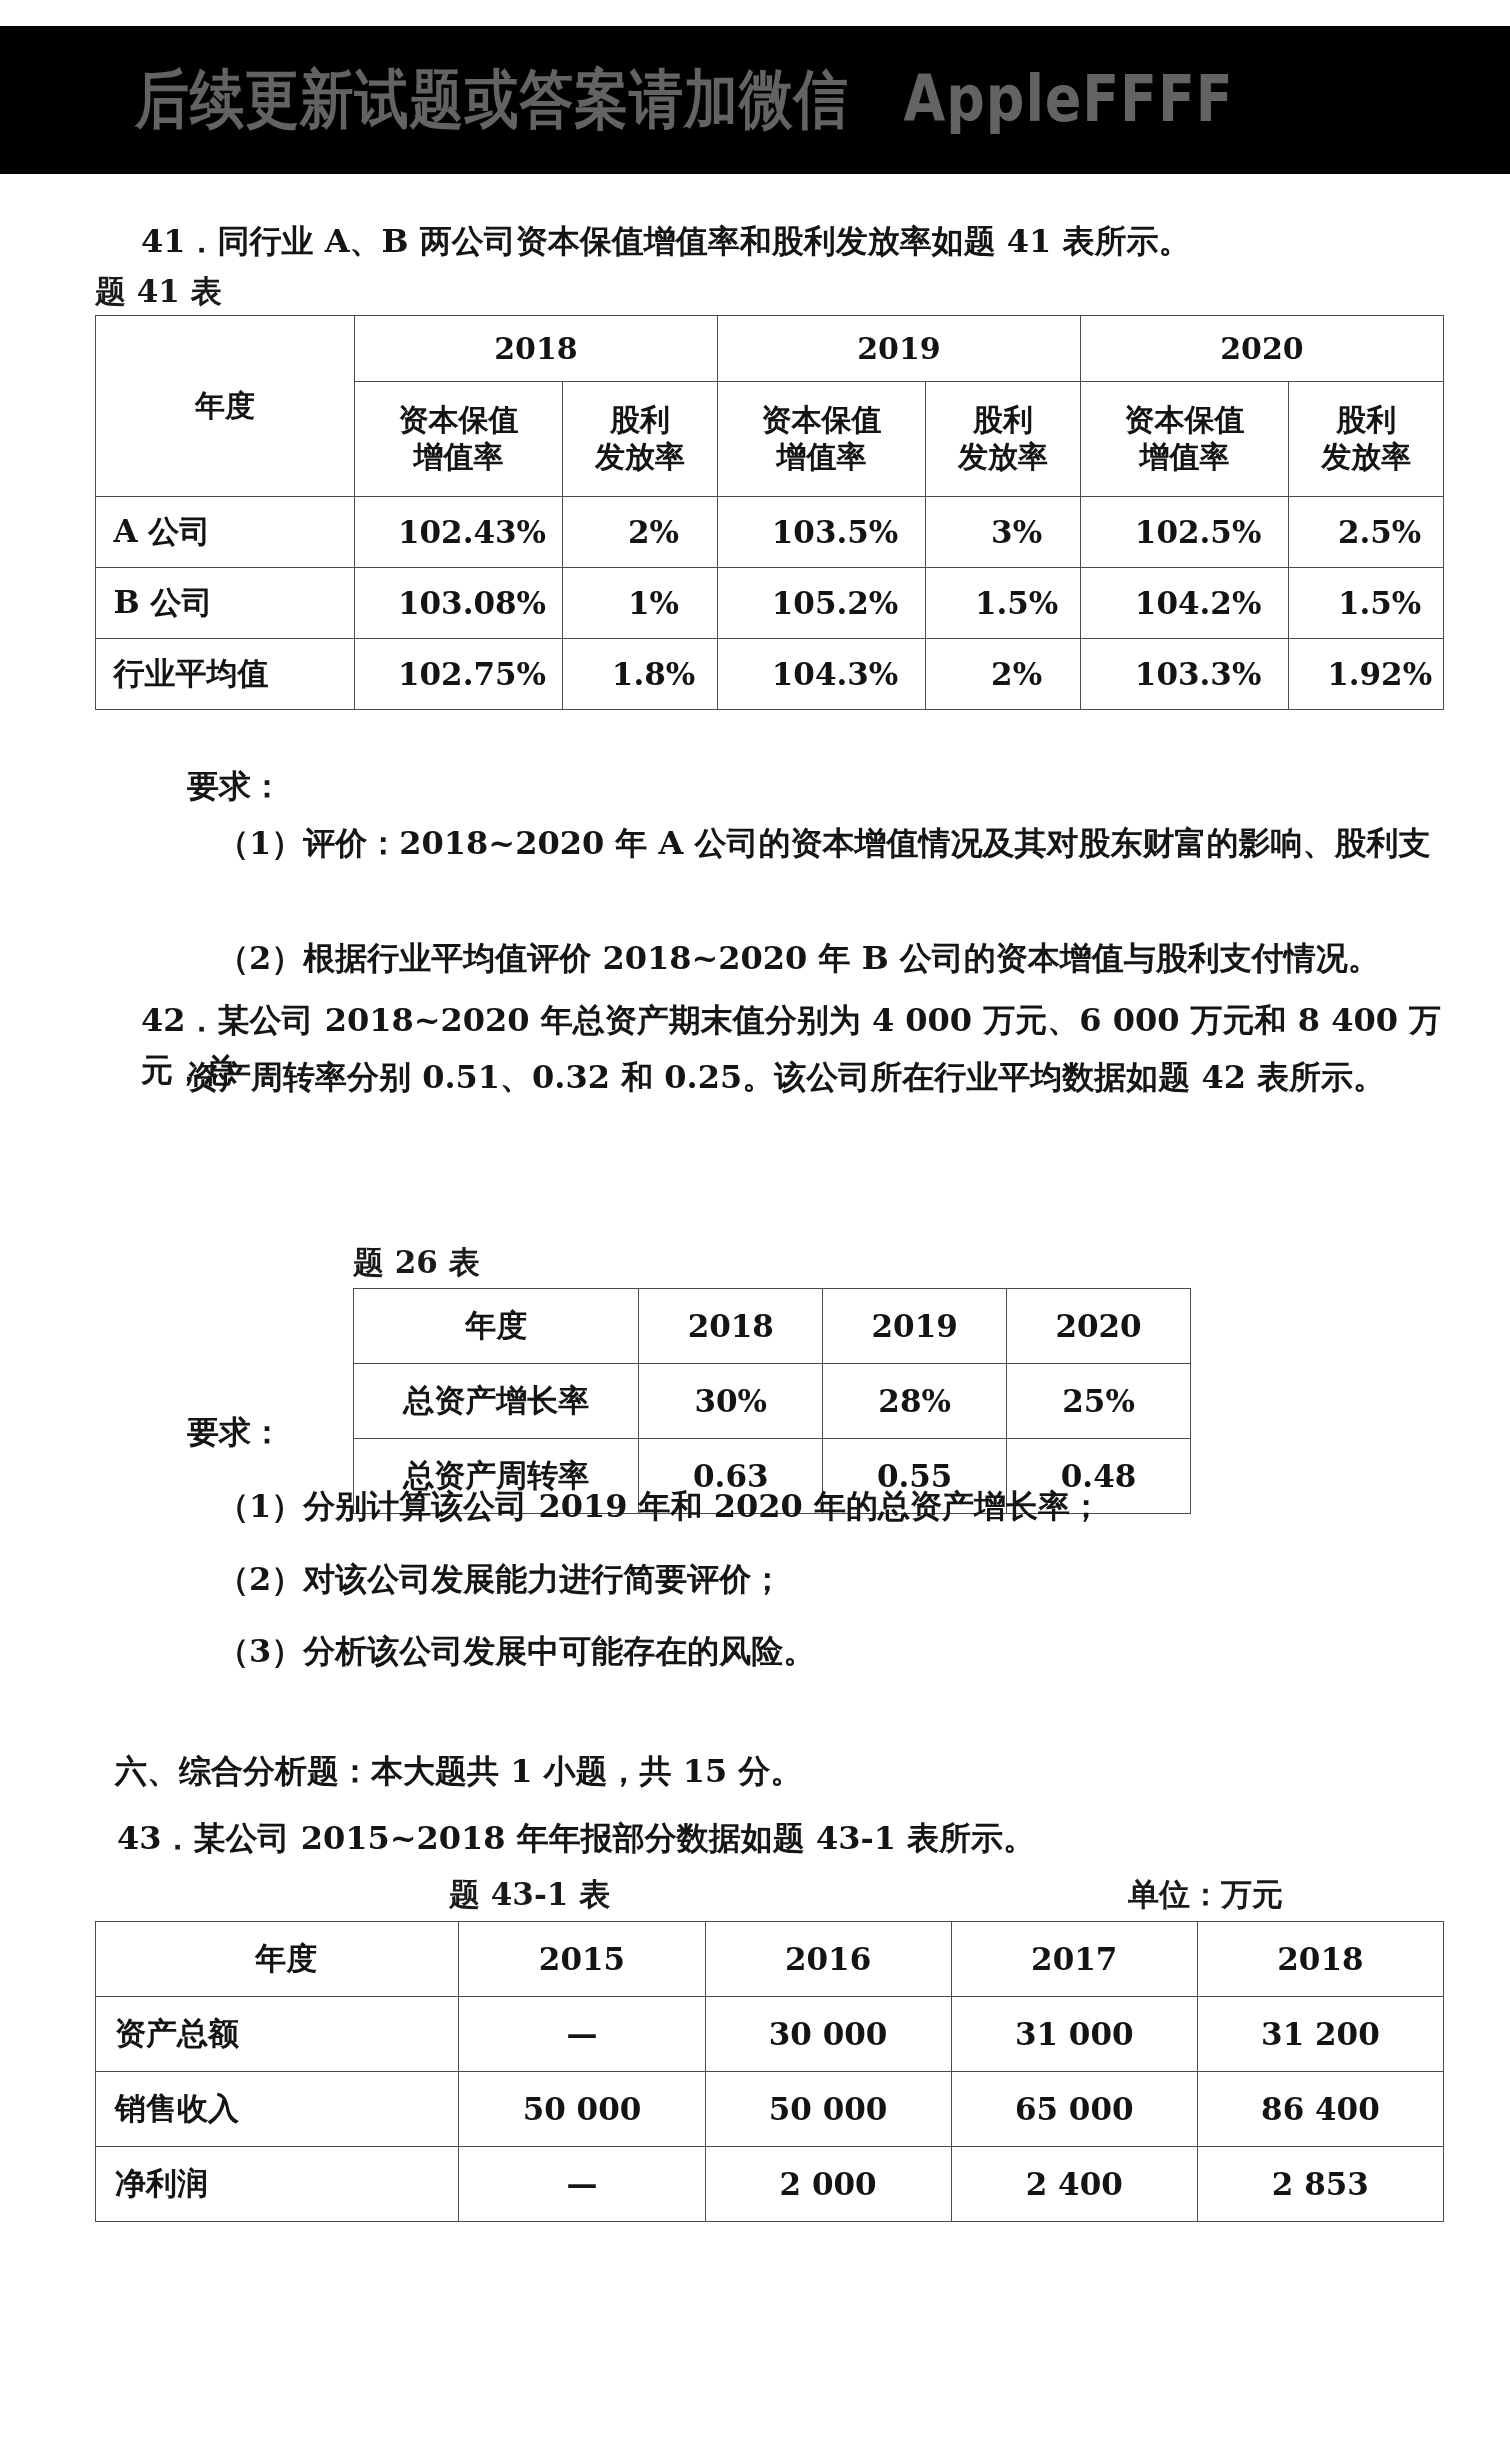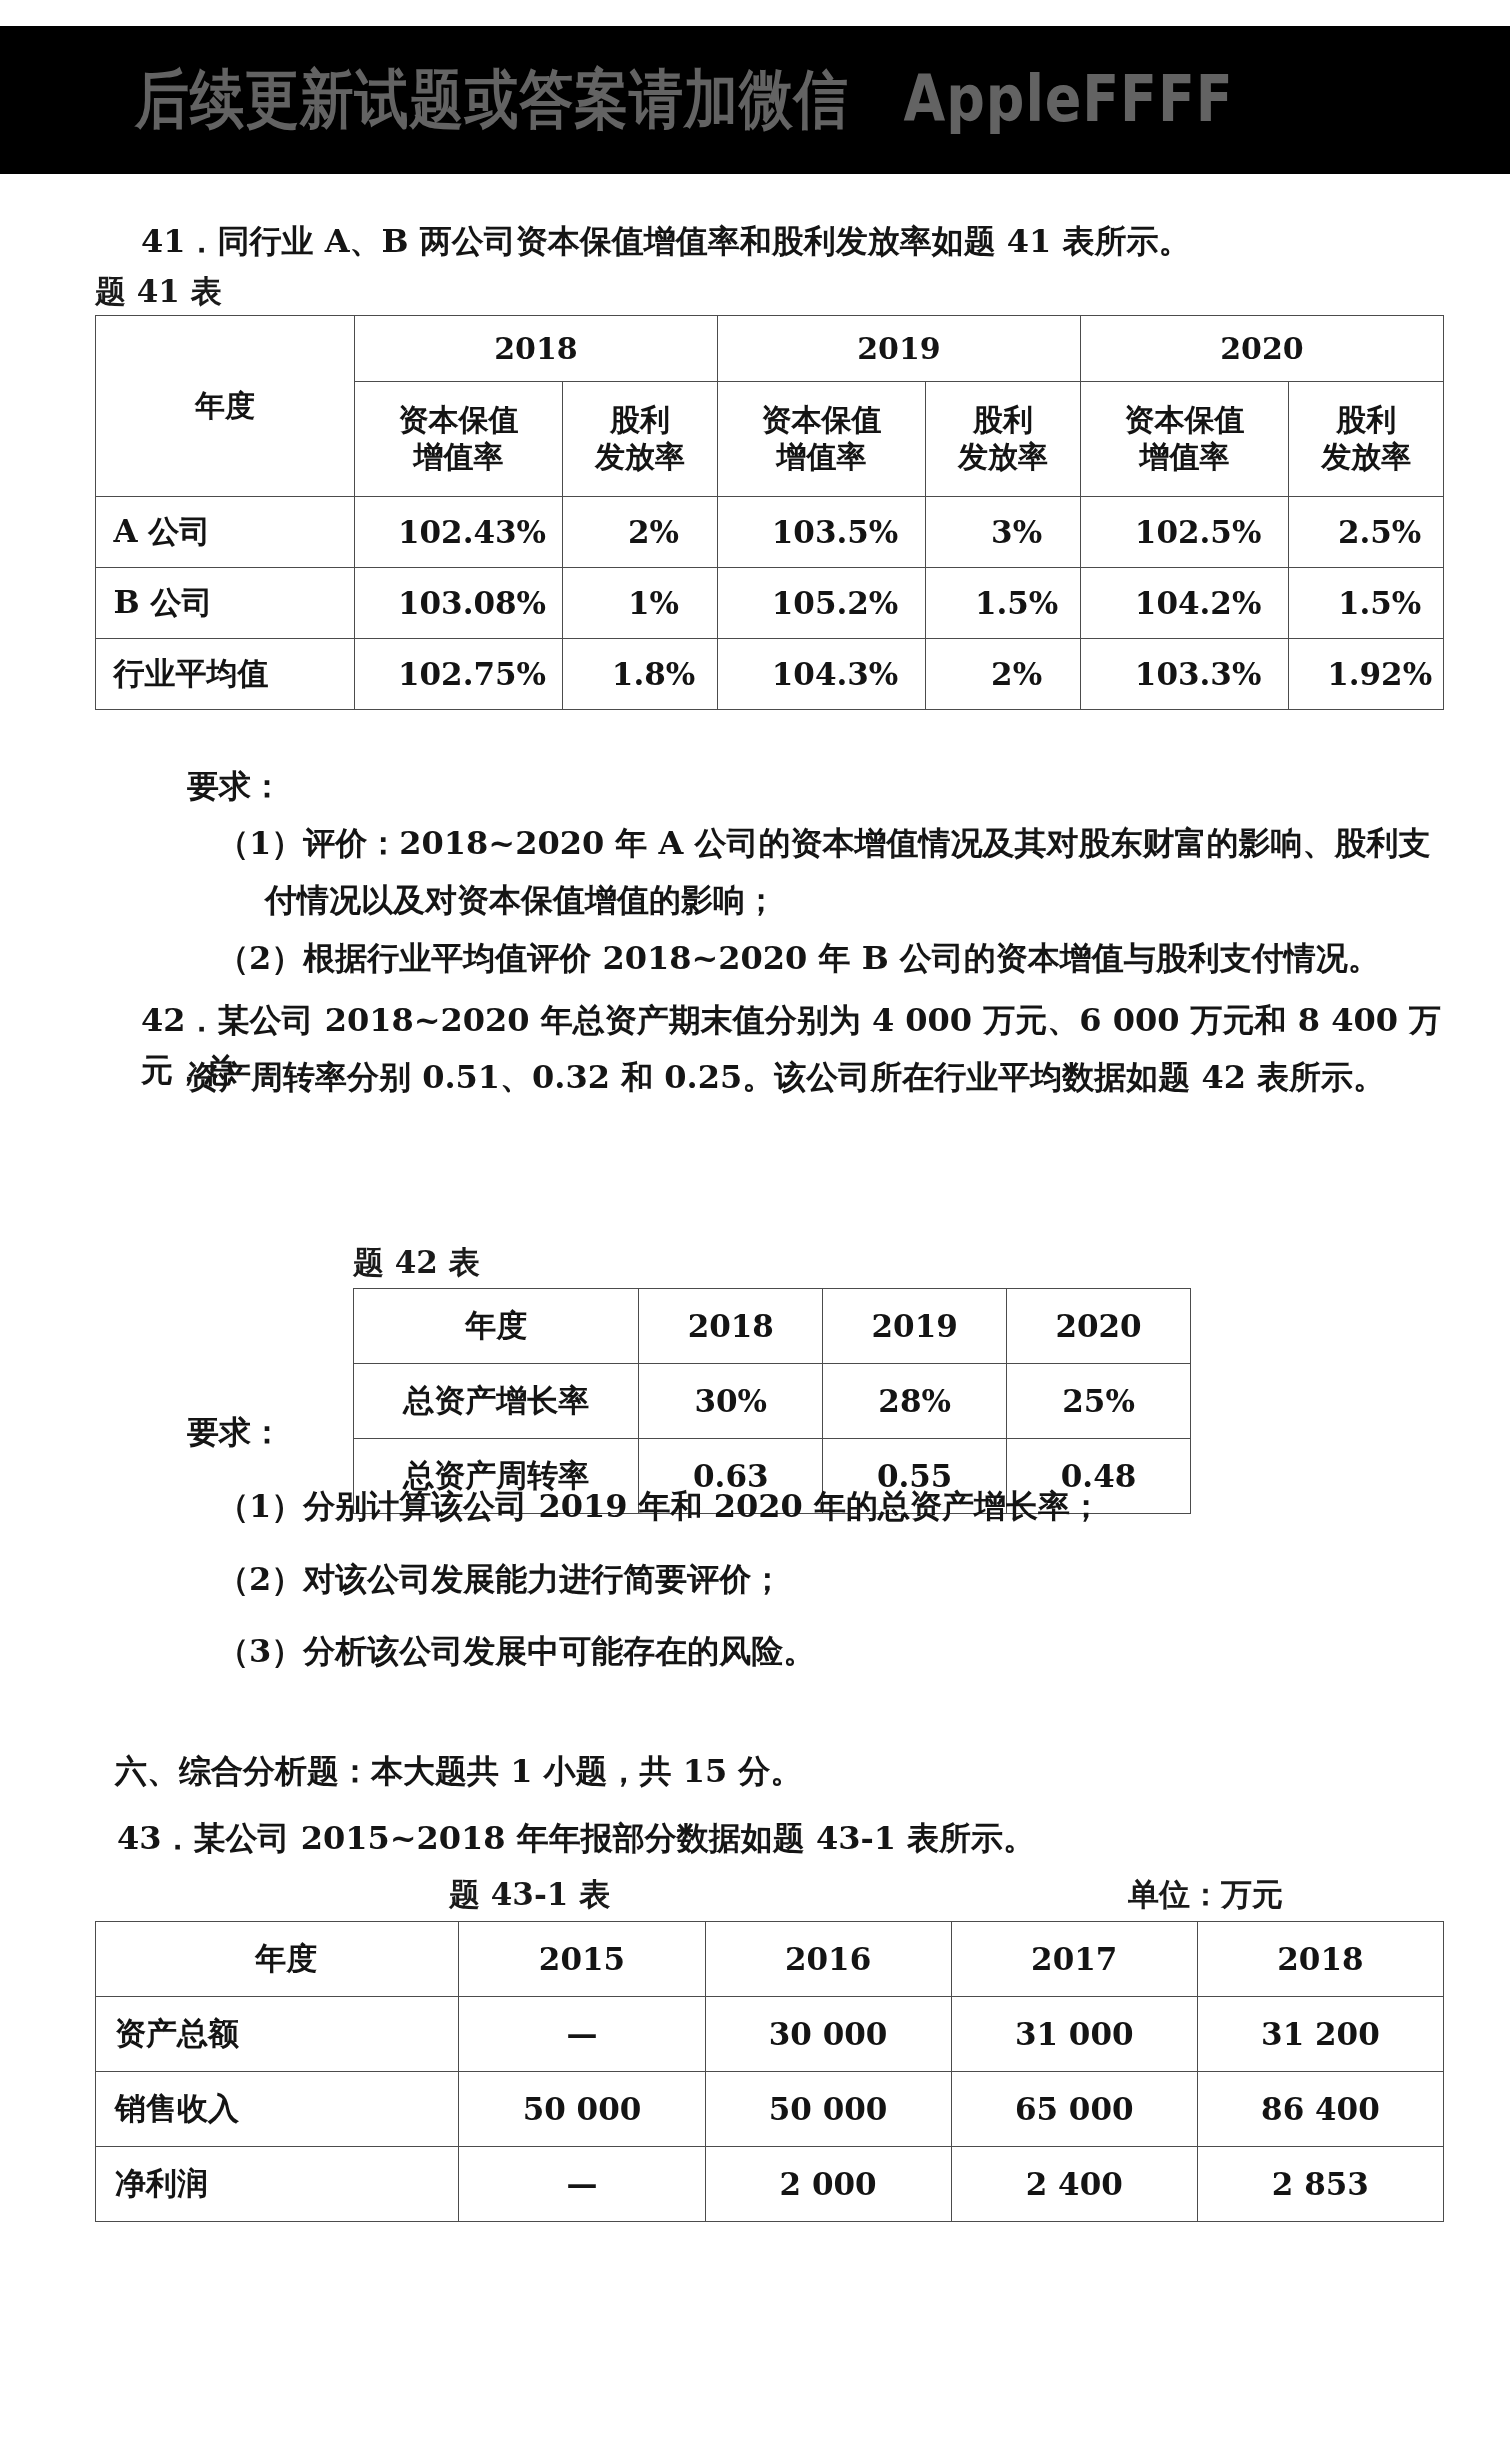--- a/index.html
+++ b/index.html
@@ -184,27 +184,26 @@
       <td class="datarow">104.3%</td>
       <td class="datarow">2%</td>
       <td class="datarow">103.3%</td>
       <td class="datarow">1.92%</td>
     </tr>
   </tbody>
     </table>
 
   <div class="abs para" style="left:175px; top:587px;">要求：</div>
   <div class="abs para" style="left:205px; top:644px; width:1222px;">（1）评价：2018~2020 年 A 公司的资本增值情况及其对股东财富的影响、股利支</div>
-  <div class="abs para" style="left:253px; top:701px; width:1179px;">付情况以及对资本保值增值的影响；</div>
   <div class="abs para" style="left:205px; top:759px; width:1222px;">（2）根据行业平均值评价 2018~2020 年 B 公司的资本增值与股利支付情况。</div>
 
   <div class="abs para" style="left:129px; top:821px; width:1310px;">42．某公司 2018~2020 年总资产期末值分别为 4 000 万元、6 000 万元和 8 400 万元，总</div>
   <div class="abs para" style="left:175px; top:878px; width:1266px;">资产周转率分别 0.51、0.32 和 0.25。该公司所在行业平均数据如题 42 表所示。</div>
 
-  <div class="abs caption" style="left:341px; top:1067px; width:838px;">题 42 表</div>
+  <div class="abs caption" style="left:341px; top:1067px; width:838px;">题 26 表</div>
 
   <table class="doc" id="t42">
     <tbody>
         <tr>
       <td class="c0">年度</td>
       <td class="cy">2018</td>
       <td class="cy">2019</td>
       <td class="cy">2020</td>
     </tr>
     <tr>

